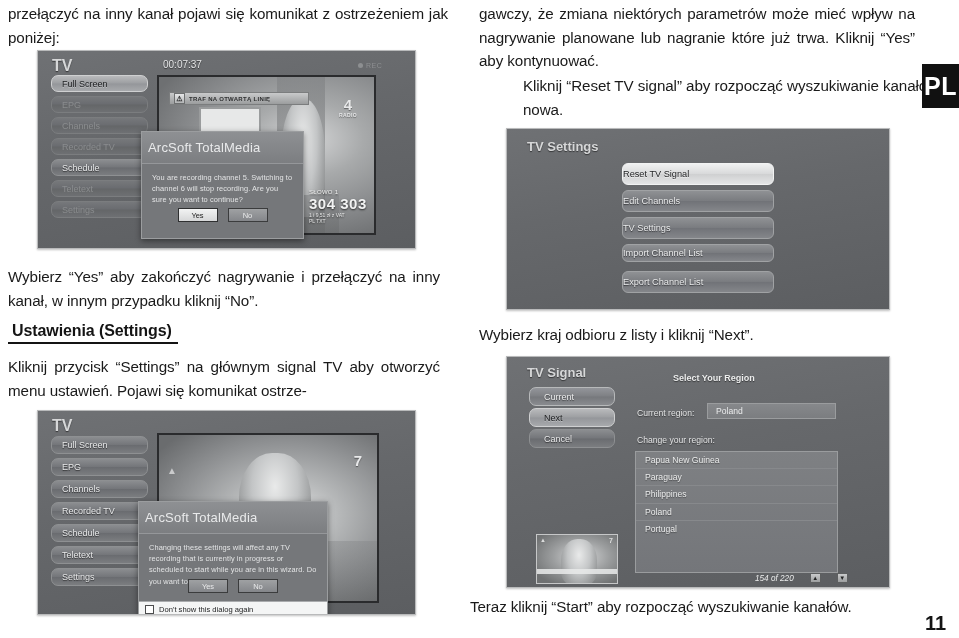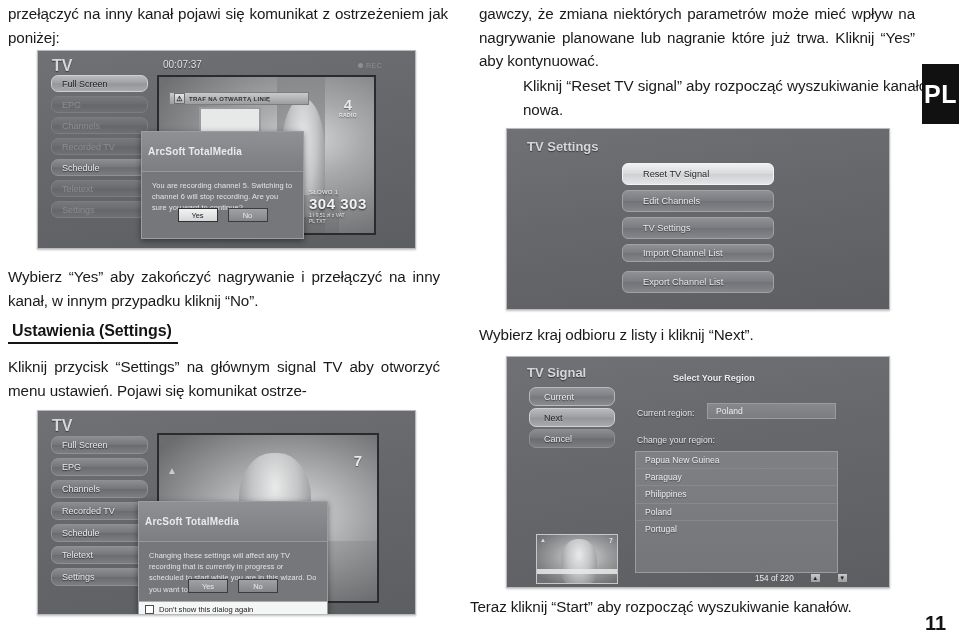--- a/index.html
+++ b/index.html
@@ -170,23 +170,23 @@
   .dialog {
     position: absolute;
     background: #75777a;
     border: 1px solid #9b9d9f;
     box-shadow: 0 2px 6px rgba(0,0,0,.45);
   }
   .dlg-title {
     background: linear-gradient(180deg,#8e9093,#7c7e81);
     border-bottom: 1px solid #95979a;
     color: #e9eaeb;
-    font-size: 10px;
-    font-weight: bold;
-    padding: 14px 6px;
+    font-size: 13px;
+    font-weight: normal;
+    padding: 8px 6px;
     letter-spacing: .2px;
   }
   .dlg-body {
     color: #e3e4e5;
     font-size: 7.4px;
     line-height: 11.2px;
     padding: 8px 10px 0 10px;
     letter-spacing: .1px;
   }
   .dlg-btns {
@@ -221,21 +221,21 @@
     width: 9px; height: 9px;
     background: #fff;
     border: 1px solid #4b4c4d;
   }
 
   
   .settings-btn {
     position: absolute;
     border-radius: 6px;
     border: 1px solid #a0a2a4;
-    display:flex; align-items:center; padding-left: 20px;
+    display:flex; align-items:center; padding-left: 0;
     font-size: 9.2px;
     color: #e9eaeb;
     text-shadow: 0 1px 1px rgba(0,0,0,.55);
     background: linear-gradient(180deg,#8f9194 0%,#7a7c80 48%,#717378 52%,#84868a 100%);
   }
   .settings-btn.hl {
     background: linear-gradient(180deg,#f0f1f1 0%,#d9dadb 48%,#cfd0d1 52%,#e4e5e6 100%);
     color: #1f2022;
     text-shadow: 0 1px 0 rgba(255,255,255,.6);
     border-color: #f2f3f3;
@@ -264,21 +264,21 @@
     display:flex; align-items:center;
     padding-left:9px;
     font-size:8.6px;
     color:#eceded;
     border-bottom:1px solid #87898c;
     text-shadow:0 1px 1px rgba(0,0,0,.4);
   }
   .sig-counter {
     position:absolute;
     color:#eceded; font-size:8.2px;
-    display:flex; align-items:center; gap:16px;
+    display:flex; align-items:center; gap:16px;font-style:italic;
   }
   .spin-btn {
     width:11px;height:10px;
     background:linear-gradient(180deg,#cacbcc,#9c9e9f);
     border:1px solid #5d5f60;
     display:flex;align-items:center;justify-content:center;
     font-size:6px;color:#232425;
   }
   .sig-thumb {
     position:absolute;
@@ -295,21 +295,21 @@
 <body>
 
 <div class="page">
 
   <div class="para left-col" style="left:8px; top:2px; width:440px;">przełączyć na inny kanał pojawi się komunikat z ostrzeżeniem jak poniżej:</div>
 
   <div class="para right-col" style="left:479px; top:2px; width:436px;">gawczy, że zmiana niektórych parametrów może mieć wpływ na nagrywanie planowane lub nagranie które już trwa. Kliknij “Yes” aby kontynuować.</div>
 
   <div class="para right-col" style="left:479px; top:74px; width:436px;margin-left:44px;">Kliknij “Reset TV signal” aby rozpocząć wyszukiwanie kanałów od nowa.</div>
 
-  <div class="pl-tab" style="left:922px; top:64px; width:37px; height:60px;align-items:center;">
+  <div class="pl-tab" style="left:922px; top:64px; width:37px; height:44px;align-items:center;">
     <span>PL</span>
   </div>
 
   <div class="shot" style="left:37px; top:50px; width:379px; height:199px;">
 
     <div class="shot-title" style="left:14px; top:6px; font-size:16px;">TV</div>
 
     <div class="topbar-time" style="left:125px; top:8px; font-size:10px;">00:07:37</div>
 
     <div class="rec-ind" style="left:320px; top:11px;">

